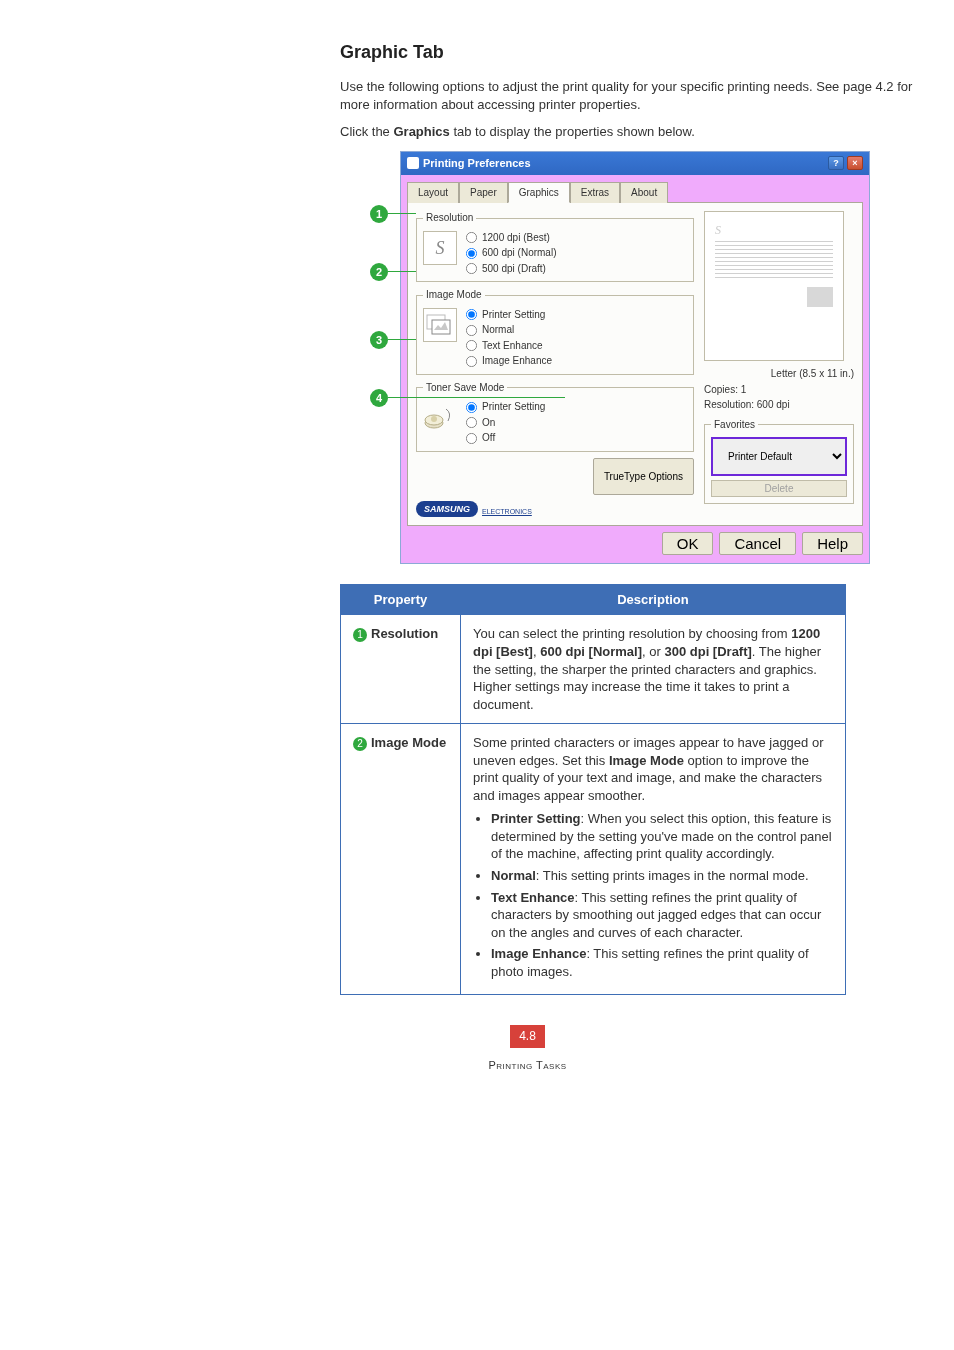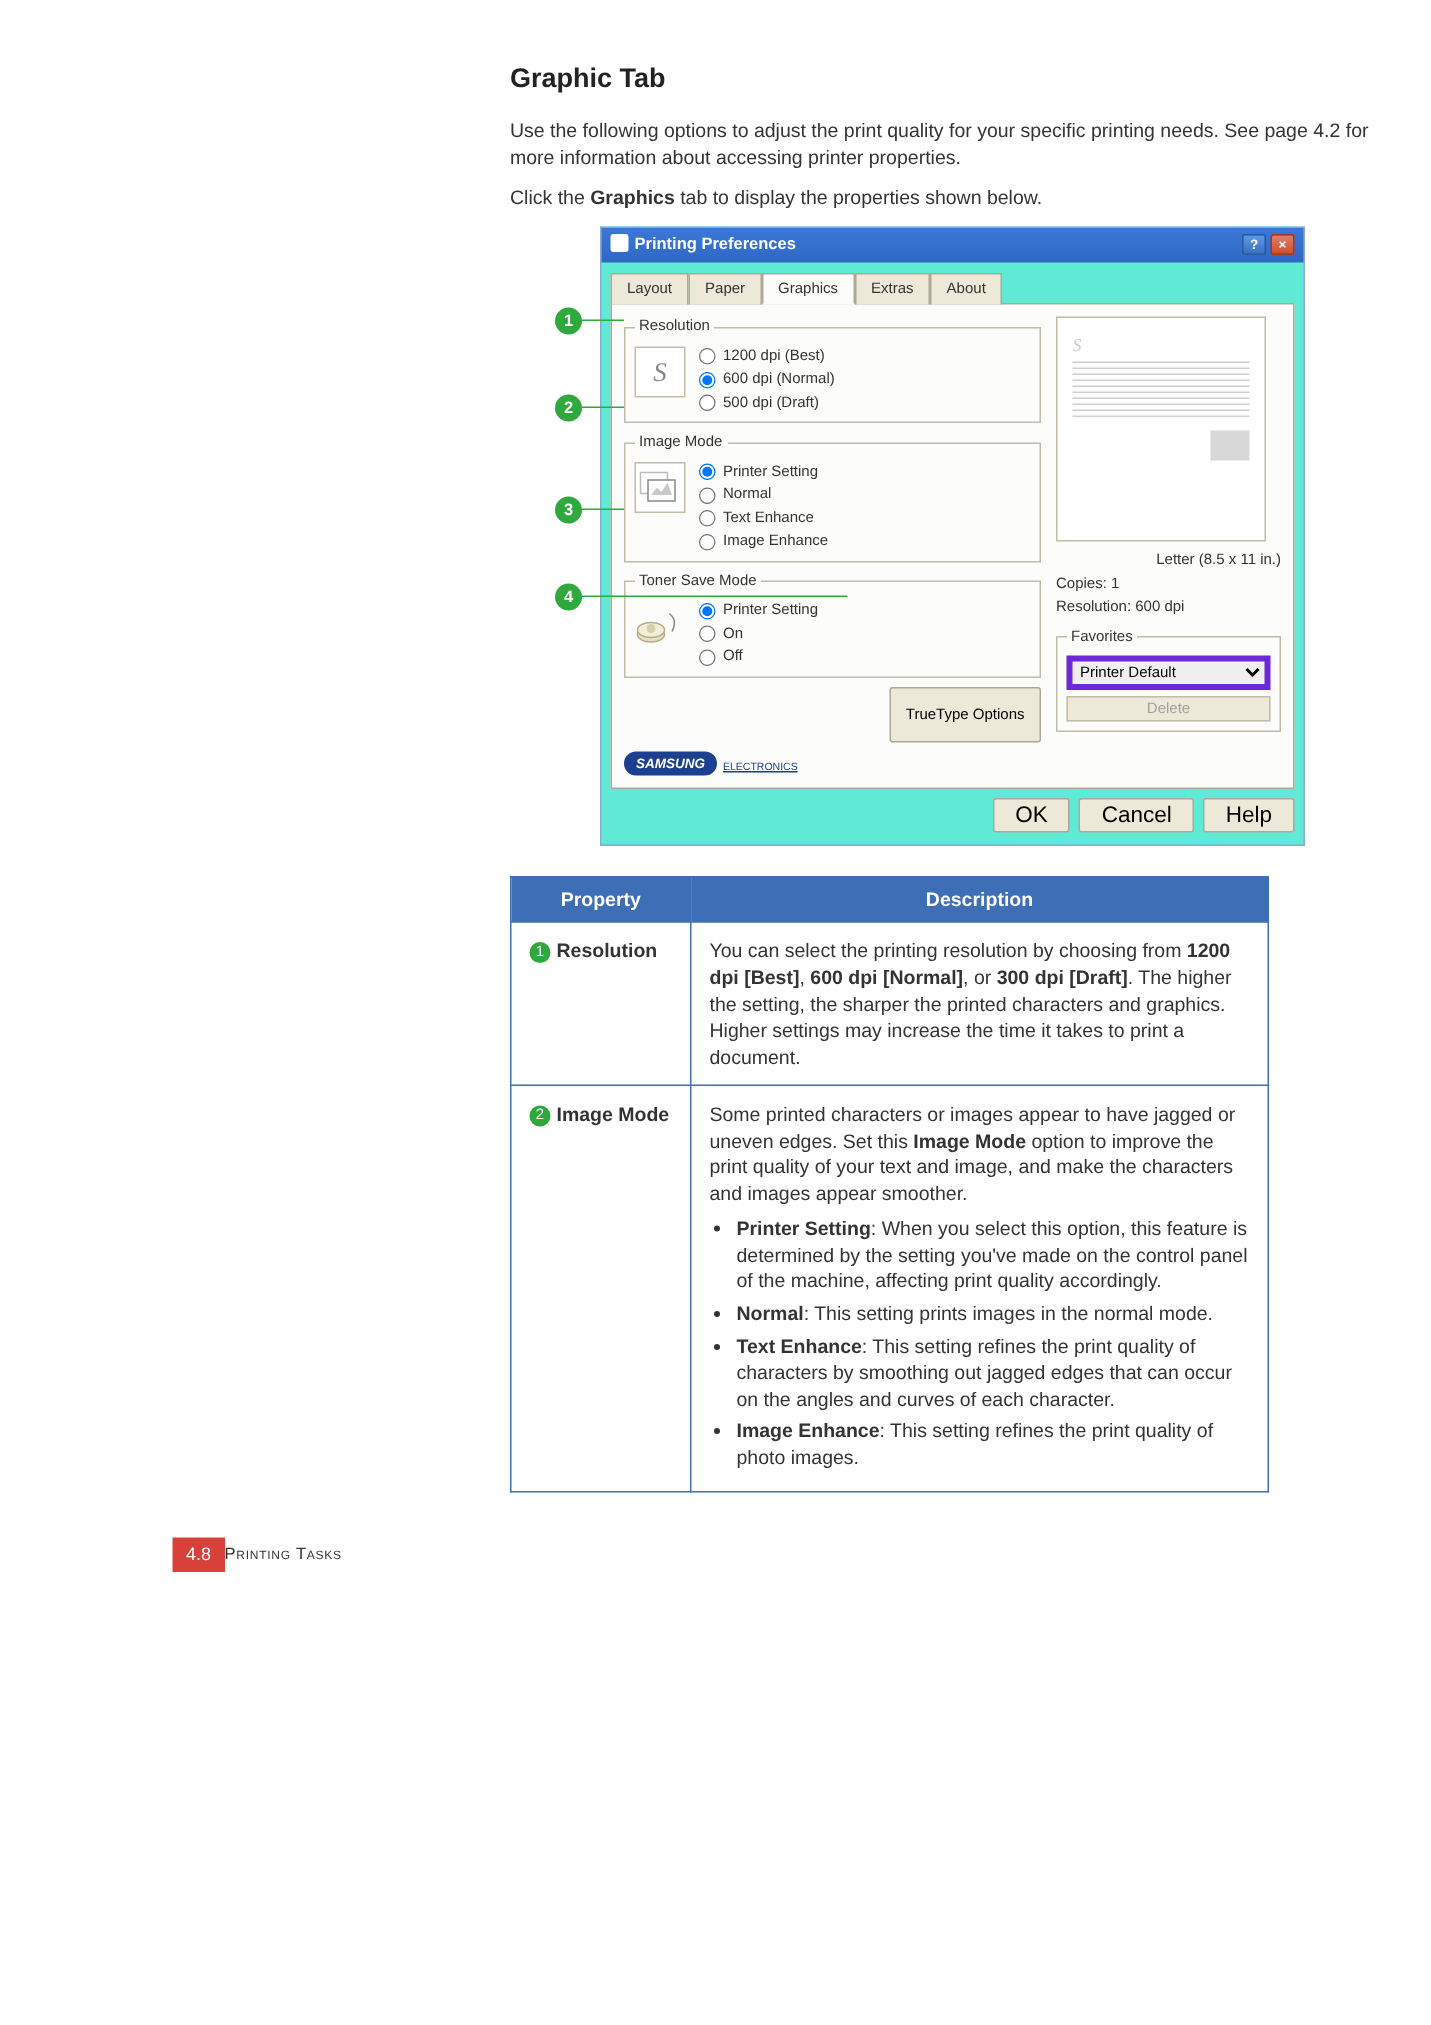--- a/index.html
+++ b/index.html
@@ -30,21 +30,21 @@
 
   
   .screenshot-wrap {
     position: relative;
     margin: 10px 0 20px 30px;
     width: 500px;
   }
   .dialog {
     width: 470px;
     border: 1px solid #8ca9d6;
-    background: #5eead4;
+    background: #f0abfc;
     font-family: Tahoma, Verdana, sans-serif;
     font-size: 10px;
     margin-left: 30px;
   }
   .titlebar {
     background: linear-gradient(#3a78d6, #2f68c3);
     color: #fff;
     padding: 4px 6px;
     display: flex;
     align-items: center;
@@ -155,22 +155,22 @@
   .preview-image-block { width: 26px; height: 20px; background: #d8d8d8; align-self: flex-end; margin-top: 6px; }
   .meta { font-size: 10px; margin-top: 6px; color: #333; }
   .meta div { margin-bottom: 2px; }
   fieldset.favorites {
     border: 1px solid #c0bca8;
     padding: 6px;
     margin-top: 6px;
   }
   fieldset.favorites legend { font-size: 10px; padding: 0 3px; }
   .fav-select {
-    width: 100%; font-size: 10px; padding: 1px;
-    border: 4px solid #6d28d9;
+    width: 100%; font-size: 10px; padding: 11px;
+    border: 2px solid #6d28d9;
   }
   .fav-delete {
     width: 100%; margin-top: 4px; font-size: 10px;
     padding: 2px; background: #ece9d8; border: 1px solid #c0bca8;
     color: #a0a0a0;
   }
   .dialog-buttons {
     display: flex;
     justify-content: flex-end;
     gap: 6px;
@@ -247,21 +247,23 @@
     margin-right: 4px;
   }
   .desc p { margin-bottom: 6px; }
   .desc ul { list-style: disc; padding-left: 18px; }
   .desc li { margin-bottom: 4px; }
 
   .footer {
     margin: 30px 0 6px -225px;
     display: flex;
     align-items: center;
+    gap: 10px;
     font-size: 11px;
+    flex-direction: column;
   }
   .footer-badge {
     background: #d7413a;
     color: #fff;
     padding: 3px 9px;
     font-size: 12px;
   }
   .footer-text {
     font-variant: small-caps;
     letter-spacing: 0.5px;

